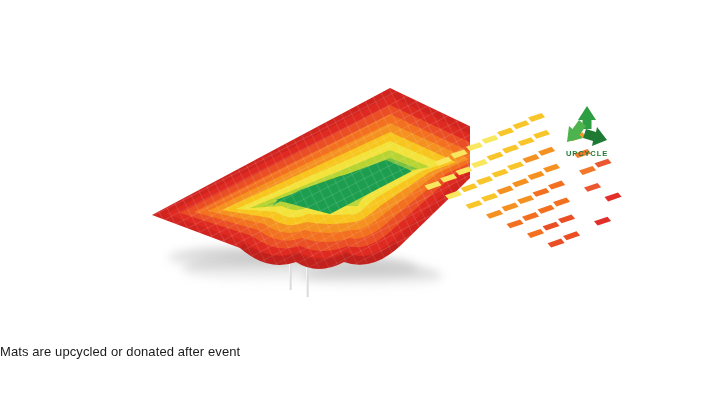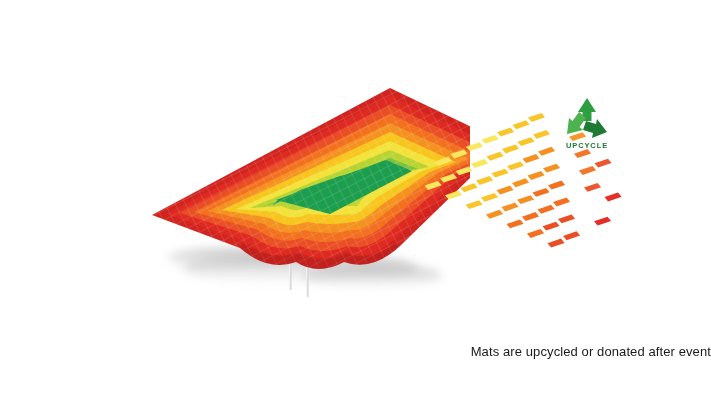--- a/index.html
+++ b/index.html
@@ -28,32 +28,32 @@
     top: 0;
     width: 711px;
     height: 400px;
     display: block;
   }
   .caption {
     position: absolute;
     left: 0;
     top: 343px;
     width: 711px;
-    text-align: right;
+    text-align: left;
     font-size: 13px;
     line-height: 17px;
     color: #1b1b1b;
     letter-spacing: 0.1px;
     font-family: "Liberation Sans", sans-serif;
     white-space: nowrap;
   }
   .upcycle-badge {
     position: absolute;
     left: 556px;
-    top: 96px;
+    top: 104px;
     width: 62px;
     height: 62px;
   }
   .upcycle-mark {
     position: absolute;
     left: 7px;
     top: 0;
     width: 48px;
     height: 44px;
   }

